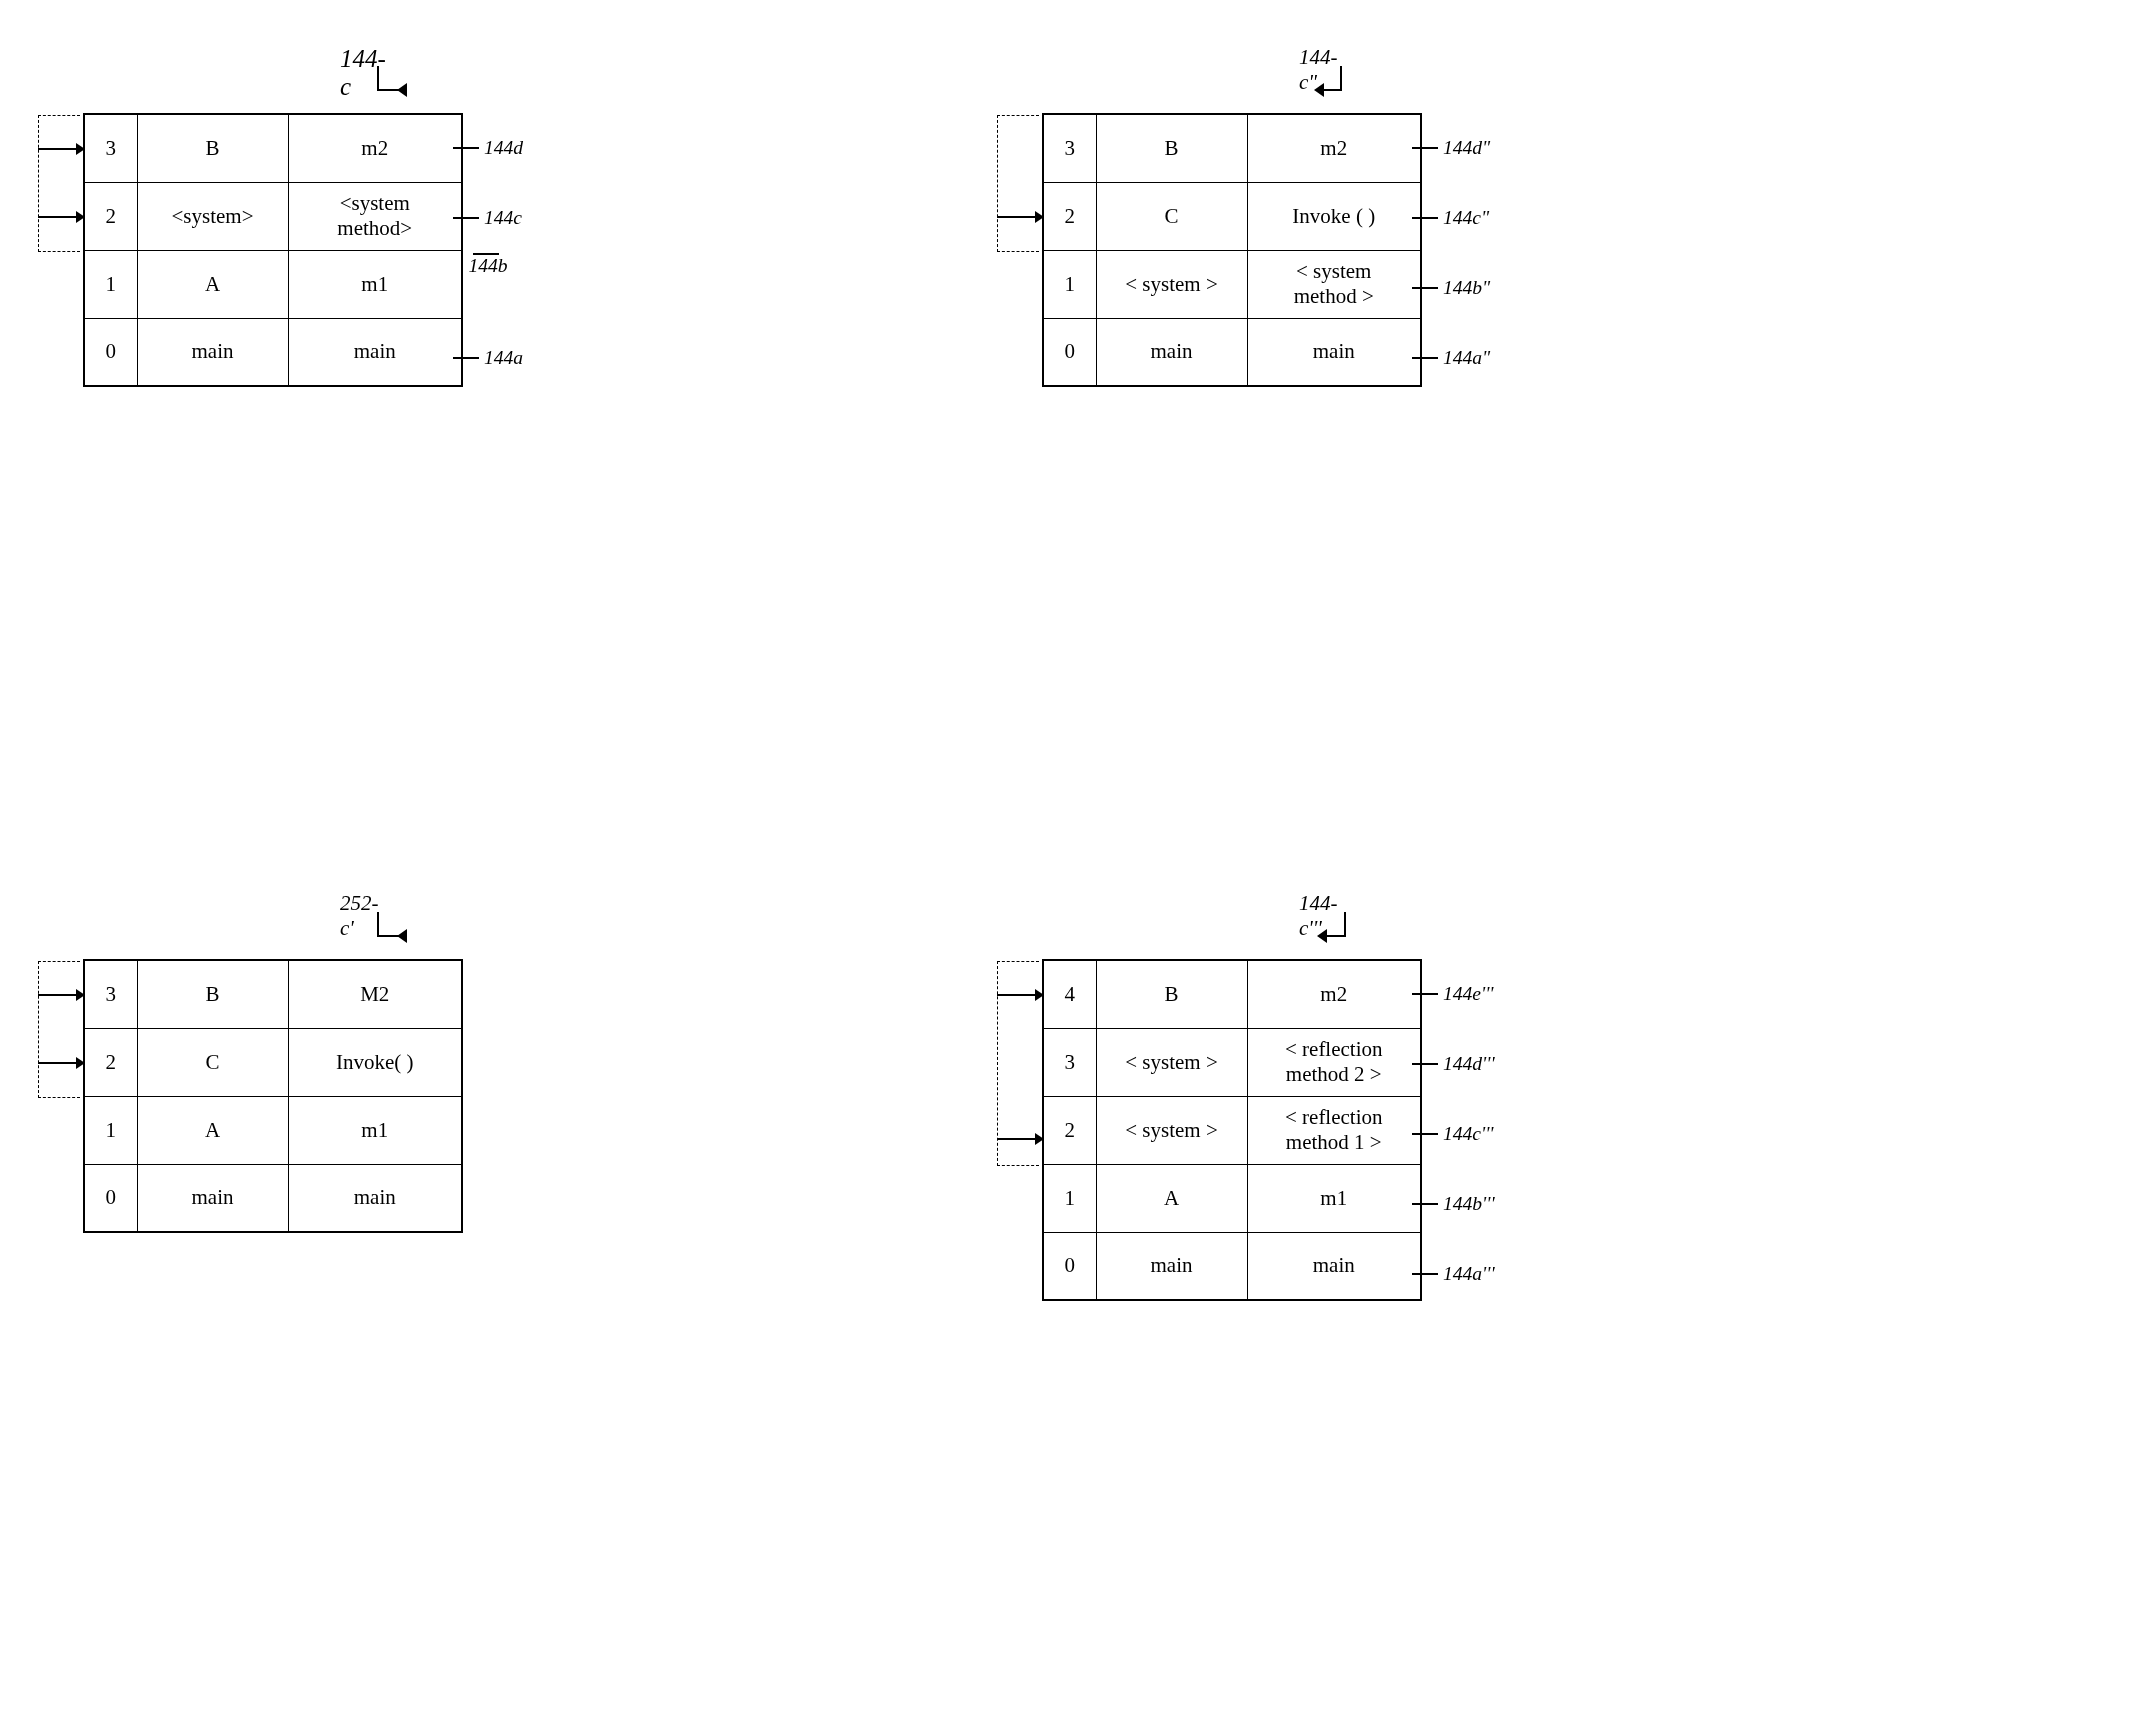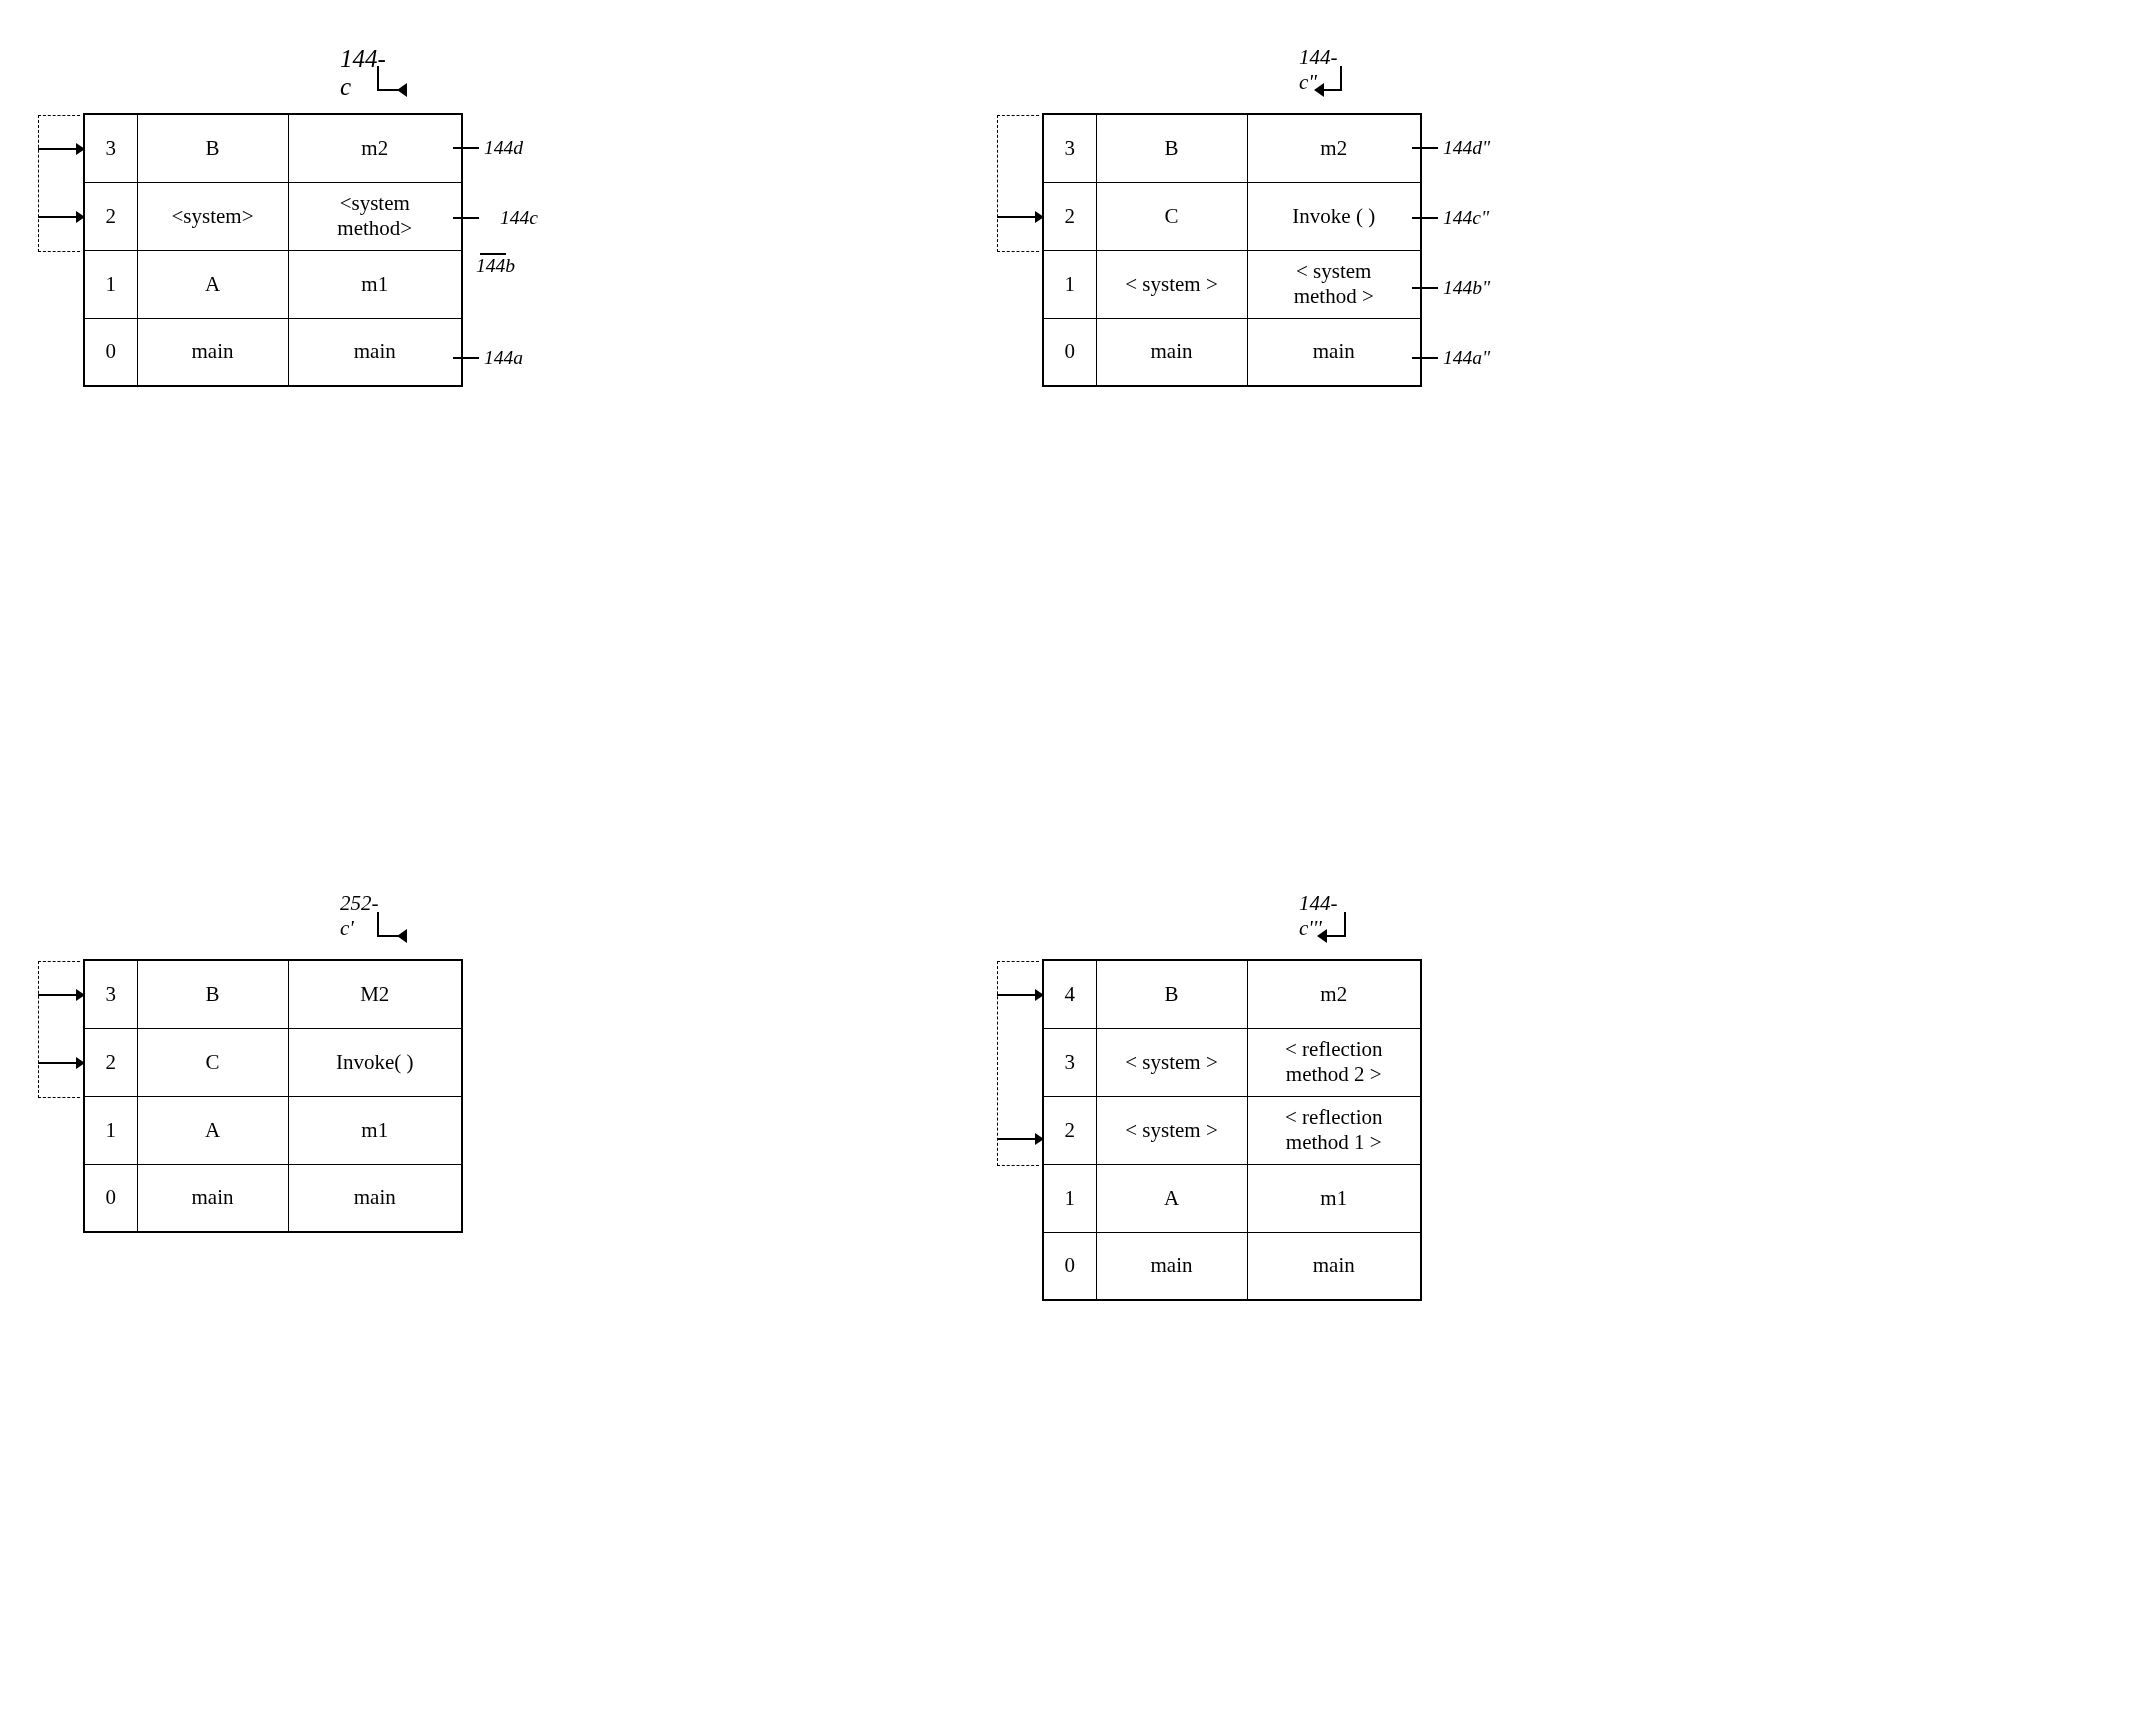--- a/index.html
+++ b/index.html
@@ -93,21 +93,21 @@
             <td class="col-method">main</td>
           </tr>
         </tbody>
       </table>
 
       <div style="position:absolute; left:370px; top:0px;">
         <div style="height:70px; display:flex; align-items:center; font-style:italic; font-size:19.6px;">
           <div style="width:26.4px; height:1.5px; background:#000; margin-right:4.5px;"></div>
           <span>144d</span>
         </div>
-        <div style="height:70px; display:flex; align-items:center; font-style:italic; font-size:19.6px;gap:16px;">
+        <div style="height:70px; display:flex; align-items:center; font-style:italic; font-size:19.6px;">
           <div style="width:26.4px; height:1.5px; background:#000; margin-right:4.5px;"></div>
           <span>144c</span>
         </div>
         <div style="height:70px; display:flex; align-items:center; font-style:italic; font-size:19.6px;flex-direction:column;">
           <div style="width:26.4px; height:1.5px; background:#000; margin-right:4.5px;"></div>
           <span>144b</span>
         </div>
         <div style="height:70px; display:flex; align-items:center; font-style:italic; font-size:19.6px;">
           <div style="width:26.4px; height:1.5px; background:#000; margin-right:4.5px;"></div>
           <span>144a</span>
@@ -268,17 +268,39 @@
             <td class="col-method">m1</td>
           </tr>
           <tr>
             <td class="col-num">0</td>
             <td class="col-class">main</td>
             <td class="col-method">main</td>
           </tr>
         </tbody>
       </table>
 
+      <div style="position:absolute; left:370px; top:0px;">
+        <div style="height:70px; display:flex; align-items:center; font-style:italic; font-size:19.6px;">
+          <div style="width:26.4px; height:1.5px; background:#000; margin-right:4.5px;"></div>
+          <span>144e'''</span>
+        </div>
+        <div style="height:70px; display:flex; align-items:center; font-style:italic; font-size:19.6px;">
+          <div style="width:26.4px; height:1.5px; background:#000; margin-right:4.5px;"></div>
+          <span>144d'''</span>
+        </div>
+        <div style="height:70px; display:flex; align-items:center; font-style:italic; font-size:19.6px;">
+          <div style="width:26.4px; height:1.5px; background:#000; margin-right:4.5px;"></div>
+          <span>144c'''</span>
+        </div>
+        <div style="height:70px; display:flex; align-items:center; font-style:italic; font-size:19.6px;">
+          <div style="width:26.4px; height:1.5px; background:#000; margin-right:4.5px;"></div>
+          <span>144b'''</span>
+        </div>
+        <div style="height:70px; display:flex; align-items:center; font-style:italic; font-size:19.6px;">
+          <div style="width:26.4px; height:1.5px; background:#000; margin-right:4.5px;"></div>
+          <span>144a'''</span>
+        </div>
+      </div>
     </div>
   </div>
 
 </div>
 
 
 </body></html>

